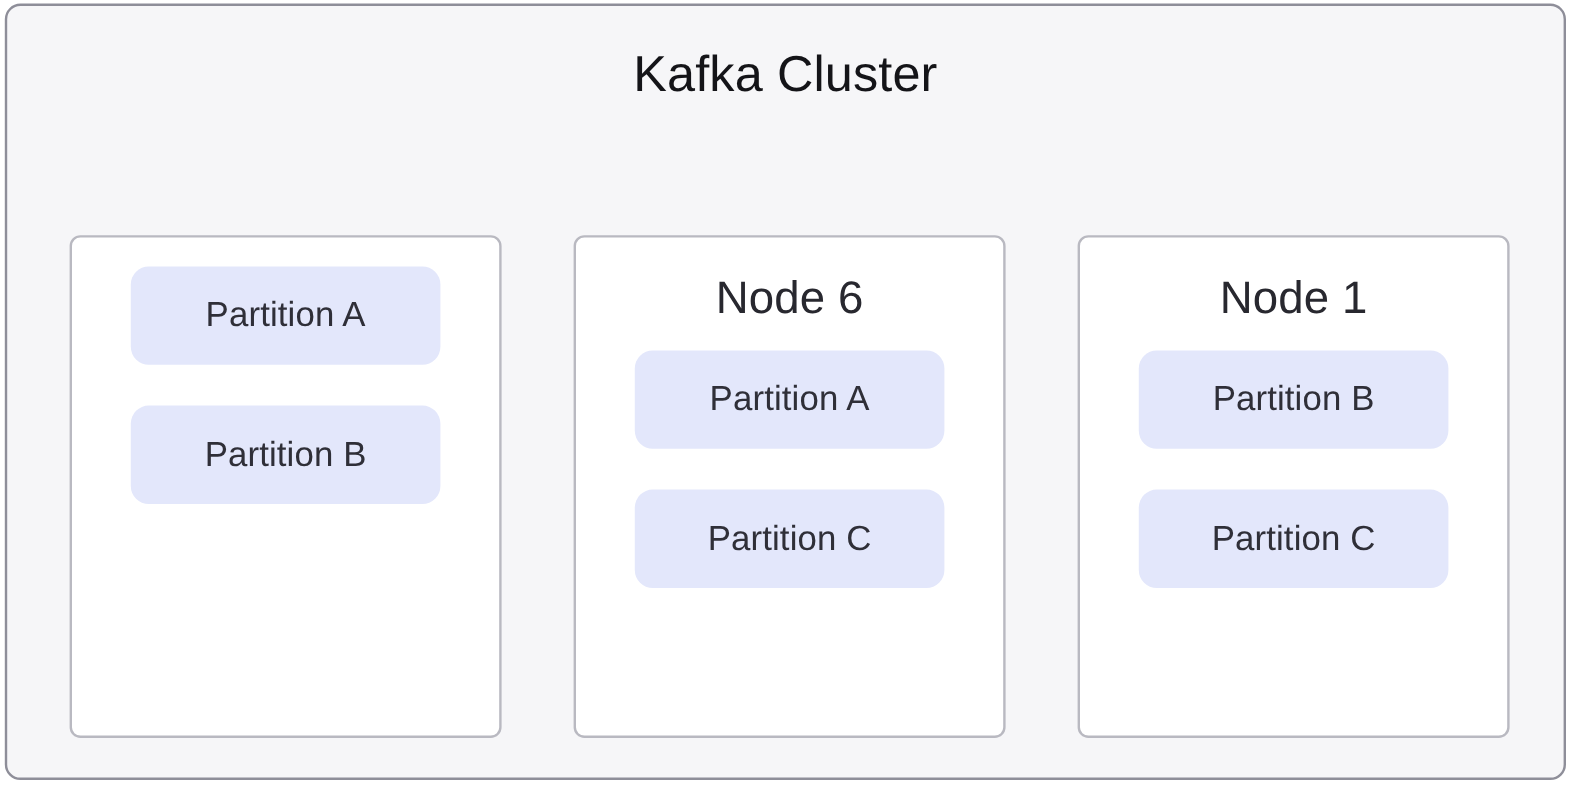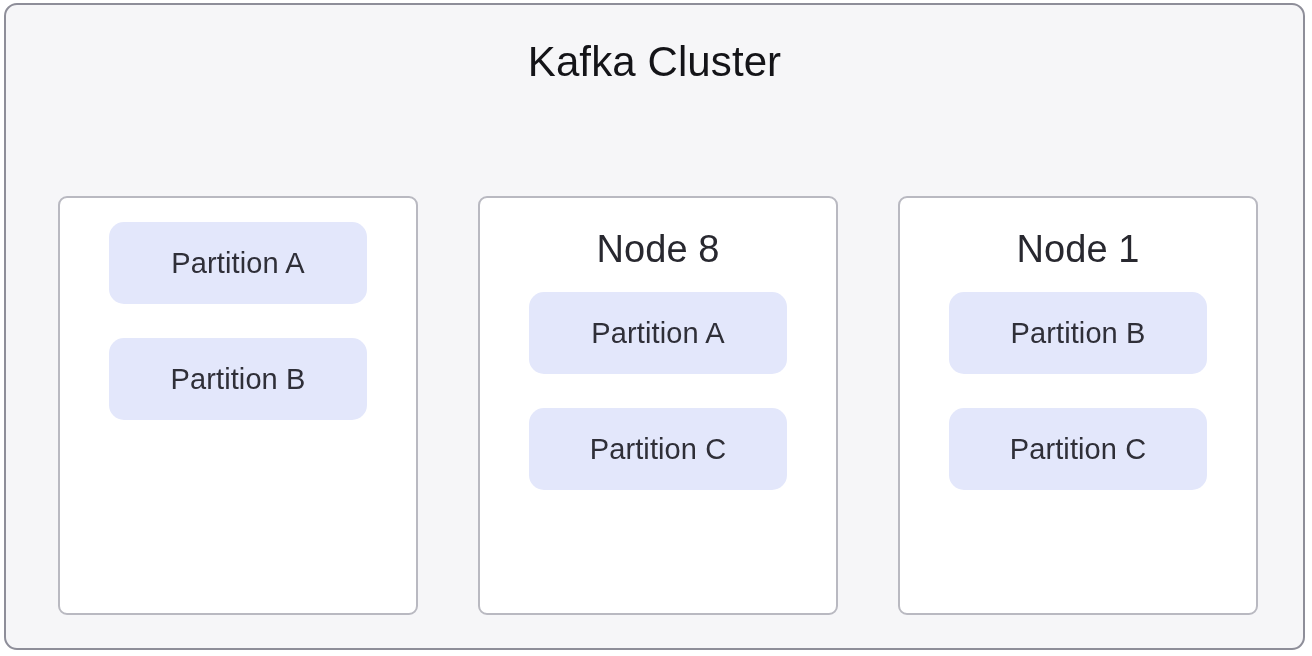--- a/index.html
+++ b/index.html
@@ -110,21 +110,21 @@
   <div class="nodes-row">
 
     <div class="node-card">
       <div class="partition-list">
         <div class="partition-pill">Partition A</div>
         <div class="partition-pill">Partition B</div>
       </div>
     </div>
 
     <div class="node-card">
-      <div class="node-title">Node 8</div>
+      <div class="node-title">Node 6</div>
       <div class="partition-list">
         <div class="partition-pill">Partition A</div>
         <div class="partition-pill">Partition C</div>
       </div>
     </div>
 
     <div class="node-card">
       <div class="node-title">Node 1</div>
       <div class="partition-list">
         <div class="partition-pill">Partition B</div>

